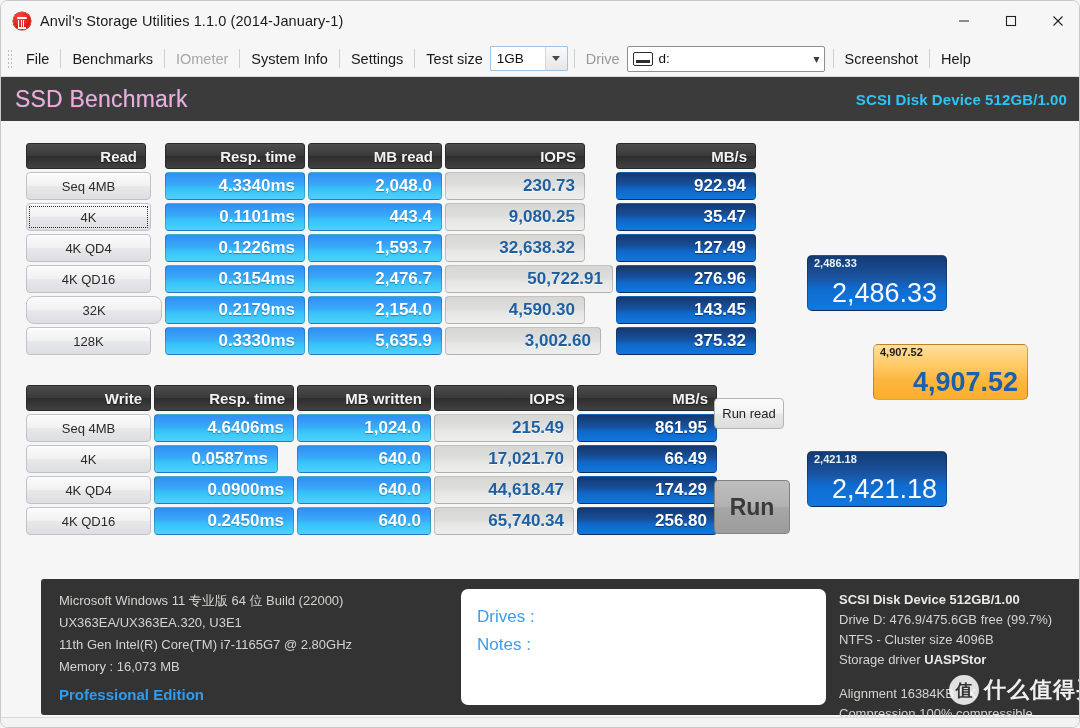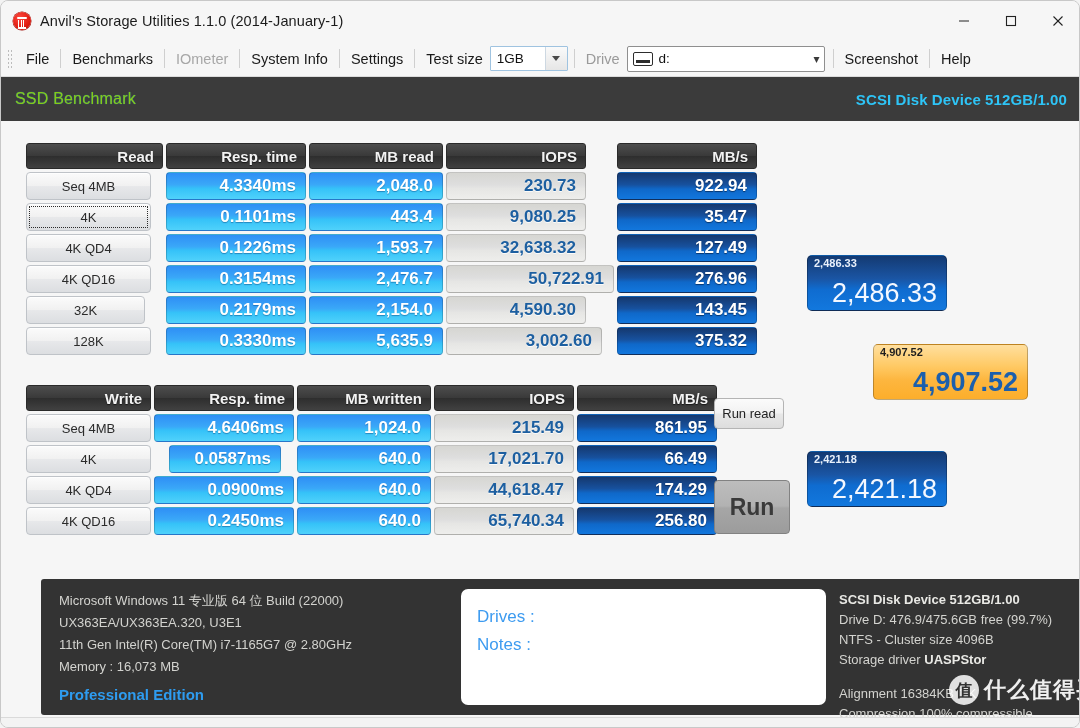--- a/index.html
+++ b/index.html
@@ -111,21 +111,21 @@
   .chev { color: #3a3a3a; font-size: 12px; line-height: 1; }
 
   
   .headerband {
     position: absolute; left: 0; top: 76px; width: 1080px; height: 44px;
     background: #3b3b3b;
     display: flex; align-items: center; justify-content: space-between;
     padding: 0 14px 0 14px;
   }
   .hb-left {
-    font-size: 16px; color: #84cc16; font-weight: 400; letter-spacing: 0.2px;
+    font-size: 23px; color: #f9a8d4; font-weight: 400; letter-spacing: 0.2px;
     text-shadow: 0 0 1px rgba(46,196,246,0.6);
   }
   .hb-right {
     font-size: 15px; color: #2ec4f6; font-weight: bold; letter-spacing: 0.1px;
   }
 
   
   .content {
     position: absolute; left: 0; top: 120px; width: 1080px; height: 456px;
     background: #f6f6f6;
@@ -334,21 +334,21 @@
     <div class="hb-left">SSD Benchmark</div>
     <div class="hb-right">SCSI Disk Device 512GB/1.00</div>
   </div>
 
   <div class="content">
 
     <table class="bench read-table">
       <thead>
           <tr id="read-head">
             <th>
-              <div class="hcell" style="width: 137px;">Read</div>
+              <div class="hcell" style="width: 120px;">Read</div>
             </th>
             <th>
               <div class="hcell" style="width: 140px;">Resp. time</div>
             </th>
             <th>
               <div class="hcell" style="width: 134px;">MB read</div>
             </th>
             <th>
               <div class="hcell" style="width: 140px;">IOPS</div>
             </th>
@@ -421,21 +421,21 @@
             </td>
             <td>
               <div class="cell gray" style="width: 168px;">50,722.91</div>
             </td>
             <td>
               <div class="cell navy" style="width: 140px;">276.96</div>
             </td>
           </tr>
           <tr>
             <td>
-              <div class="rowbtn" style="width: 119px;">32K</div>
+              <div class="rowbtn" style="width: 136px; border-radius: 8px;">32K</div>
             </td>
             <td>
               <div class="cell blue" style="width: 140px;">0.2179ms</div>
             </td>
             <td>
               <div class="cell blue" style="width: 134px;">2,154.0</div>
             </td>
             <td>
               <div class="cell gray" style="width: 140px;">4,590.30</div>
             </td>
@@ -499,21 +499,21 @@
             </td>
             <td>
               <div class="cell navy" style="width: 140px;">861.95</div>
             </td>
           </tr>
           <tr>
             <td>
               <div class="rowbtn" style="width: 125px;">4K</div>
             </td>
             <td>
-              <div class="cell blue" style="width: 112px; margin-left: 15px;">0.0587ms</div>
+              <div class="cell blue" style="width: 124px;">0.0587ms</div>
             </td>
             <td>
               <div class="cell blue" style="width: 134px;">640.0</div>
             </td>
             <td>
               <div class="cell gray" style="width: 140px; padding-left: 48px;">17,021.70</div>
             </td>
             <td>
               <div class="cell navy" style="width: 140px;">66.49</div>
             </td>

